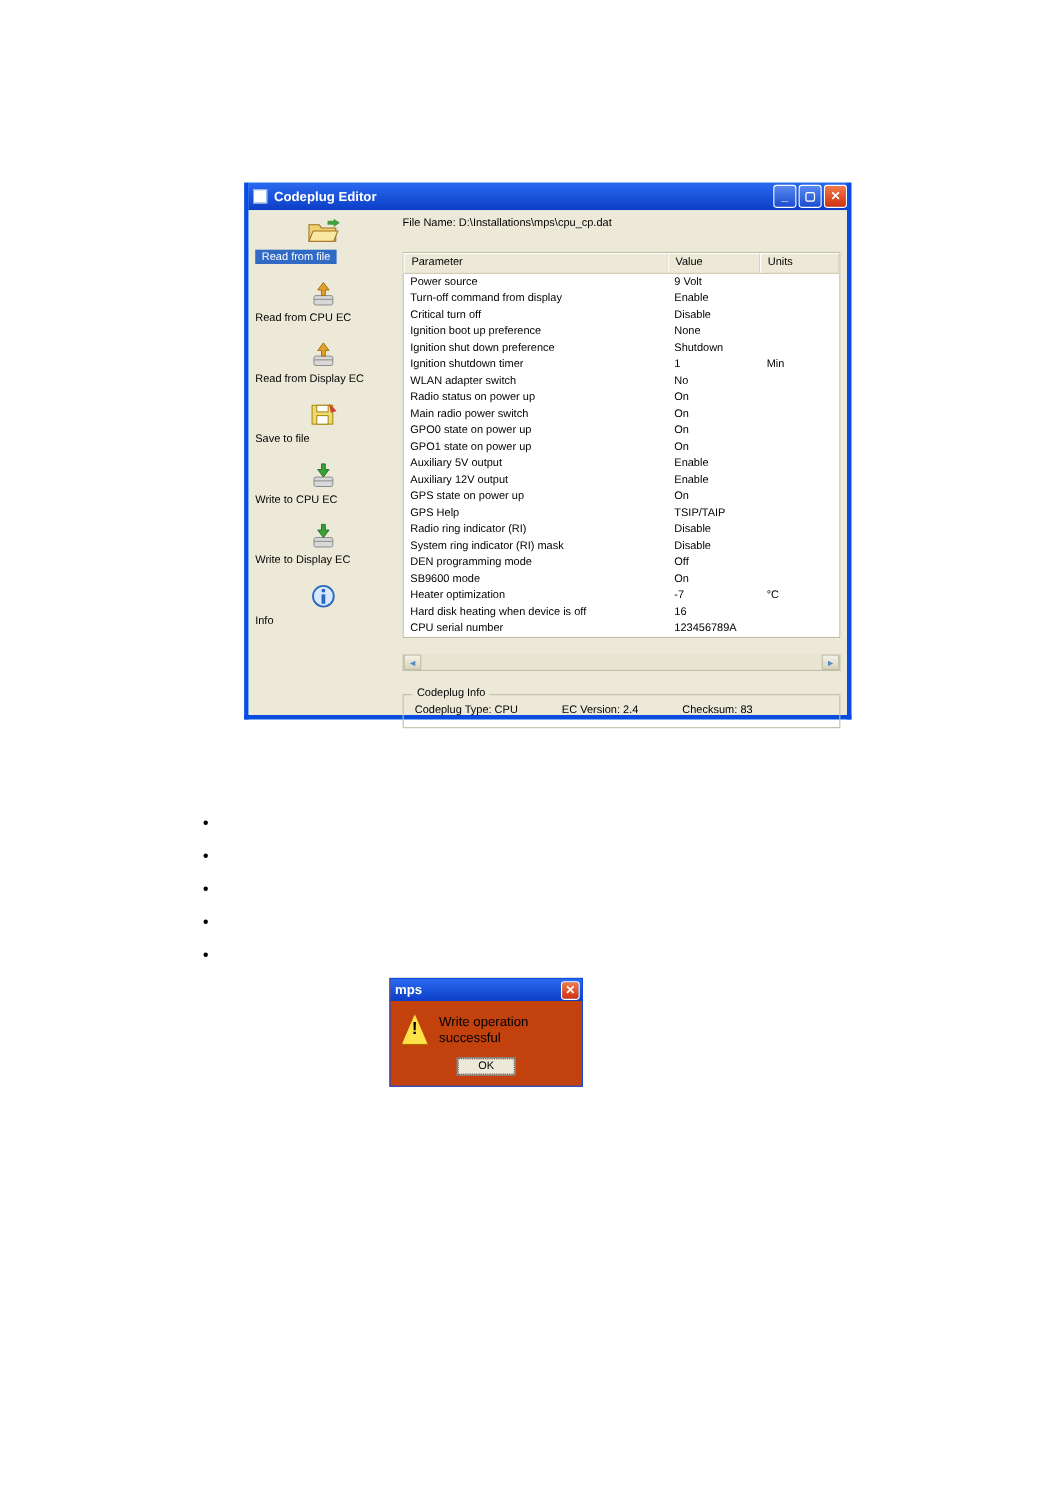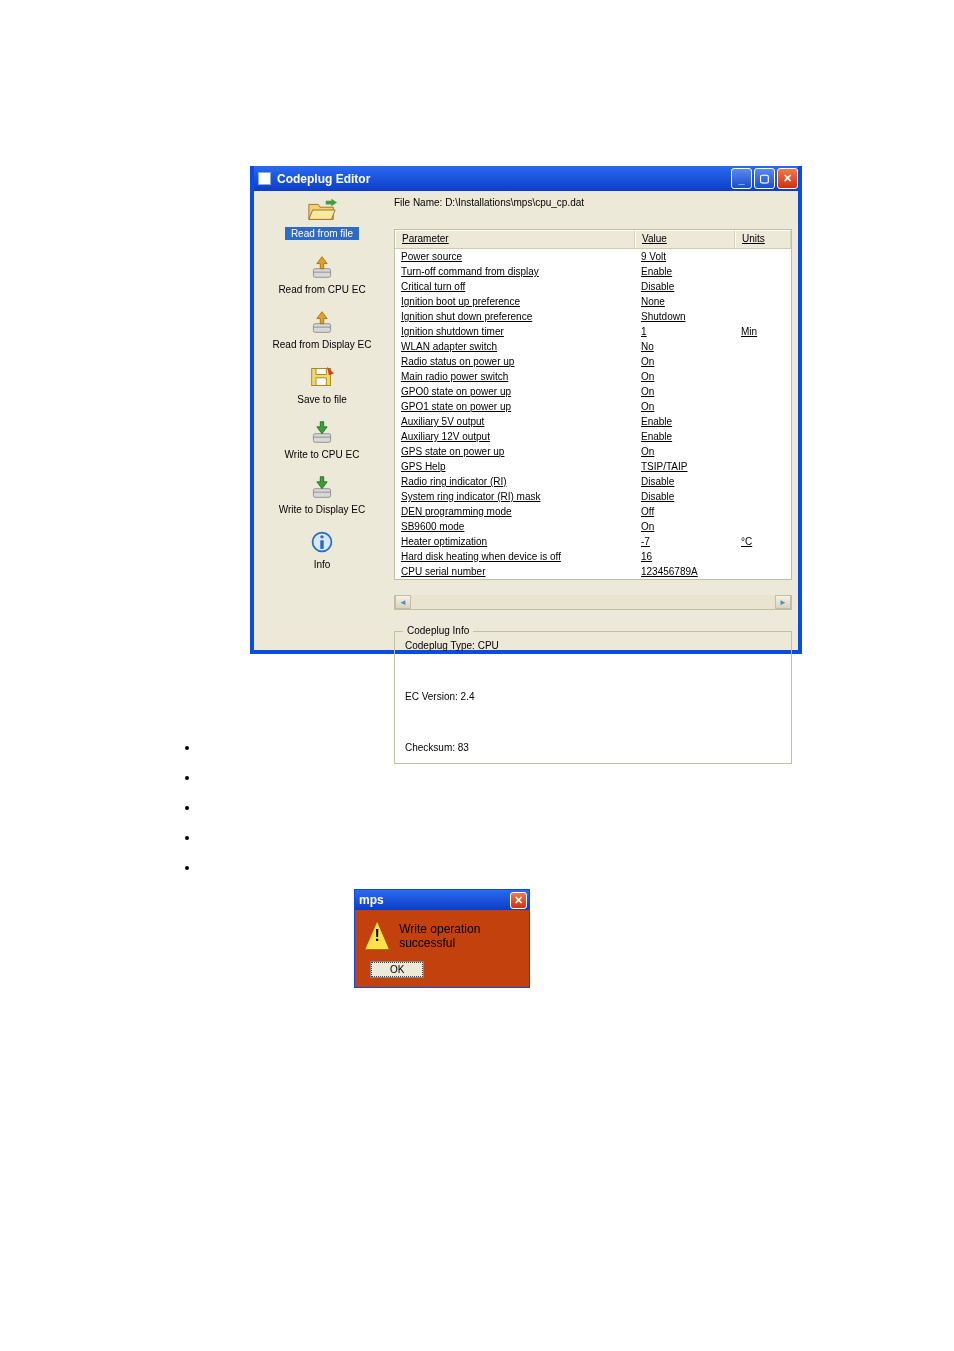--- a/index.html
+++ b/index.html
@@ -11,21 +11,20 @@
     font-family: "Tahoma", "Arial", sans-serif;
   }
   .main-window {
     position: absolute;
     left: 222px;
     top: 166px;
     width: 552px;
     border: 4px solid #0a4be0;
     border-top: none;
     background: #7dd3fc;
-    margin-left: 28px;
   }
   .titlebar {
     height: 25px;
     background: linear-gradient(#2a6af0, #0c3dc7);
     display: flex;
     align-items: center;
     color: #fff;
     font-weight: bold;
     font-size: 12px;
     padding-left: 4px;
@@ -49,21 +48,21 @@
   }
   .sidebar {
     width: 136px;
     padding: 6px 0 0 0;
     display:flex;
     flex-direction:column;
     align-items:center;
   }
   .side-item {
     width:124px;
-    text-align:center;
+    text-align:left;
     margin-bottom:14px;
     font-size:10px;
     color:#000;
   }
   .side-icon {
     width:32px; height:26px; margin:0 auto 4px;
     display:flex; align-items:center; justify-content:center;
     font-size:20px;
   }
   .side-item.selected .label {
@@ -81,42 +80,41 @@
   }
   .filename { font-size:10px; margin-bottom:6px; }
   .grid {
     border:1px solid #bfbfa5;
     background:#fff;
     font-size:10px;
   }
   .grid-header, .grid-row {
     display:flex;
     align-items:center;
-    text-decoration:underline;
   }
   .grid-header {
     background:#ece9d8;
     border-bottom:1px solid #cfcab0;
   }
   .grid-header .cell {
     border-right:1px solid #d8d4bc;
     border-top:1px solid #fff;
     border-left:1px solid #fff;
     padding:2px 6px;
     height:18px;
   }
   .grid-body { max-height: 338px; overflow:hidden; }
   .grid-row .cell {
     padding:0px 6px;
     height:15px;
     line-height:15px;
     white-space:nowrap;
   }
   .c-param { width:240px; }
-  .c-value { width:100px; }
+  .c-value { width:84px; }
   .c-units { flex:1; }
   .h-scroll {
     height:16px;
     background:#e8e4d0;
     border:1px solid #bfbfa5;
     border-top:none;
     display:flex;
     align-items:center;
     justify-content:space-between;
     padding:0;
@@ -130,21 +128,20 @@
   }
   .scroll-track { flex:1; }
   .info-group {
     margin-top:6px;
     border:1px solid #c0c0a8;
     padding:8px 10px 10px;
     position:relative;
     font-size:10px;
     display:flex;
     gap: 40px;
-    flex-direction: column;
   }
   .info-group .legend {
     position:absolute; top:-7px; left:8px;
     background:#ece9d8; padding:0 4px;
   }
 
   .dialog {
     position:absolute;
     left:354px;
     top:889px;
@@ -163,21 +160,21 @@
   .dialog .warn-icon {
     width:28px; height:28px;
     background:#ffe24a;
     border:1px solid #a07000;
     clip-path: polygon(50% 0, 100% 100%, 0 100%);
     display:flex; align-items:center; justify-content:center;
     font-weight:bold; font-size:16px; color:#000;
   }
   .dialog .msg { font-size:12px; }
   .dialog .btn-row {
-    display:flex; padding:4px 16px 10px;
+    display:flex; justify-content:center; padding:4px 16px 10px;
   }
   .dialog button {
     font-size:10px;
     padding:1px 18px;
     background:#ece9d8;
     border:1px dotted #444;
     outline:1px solid #888;
   }
 
   .bullet-list {

